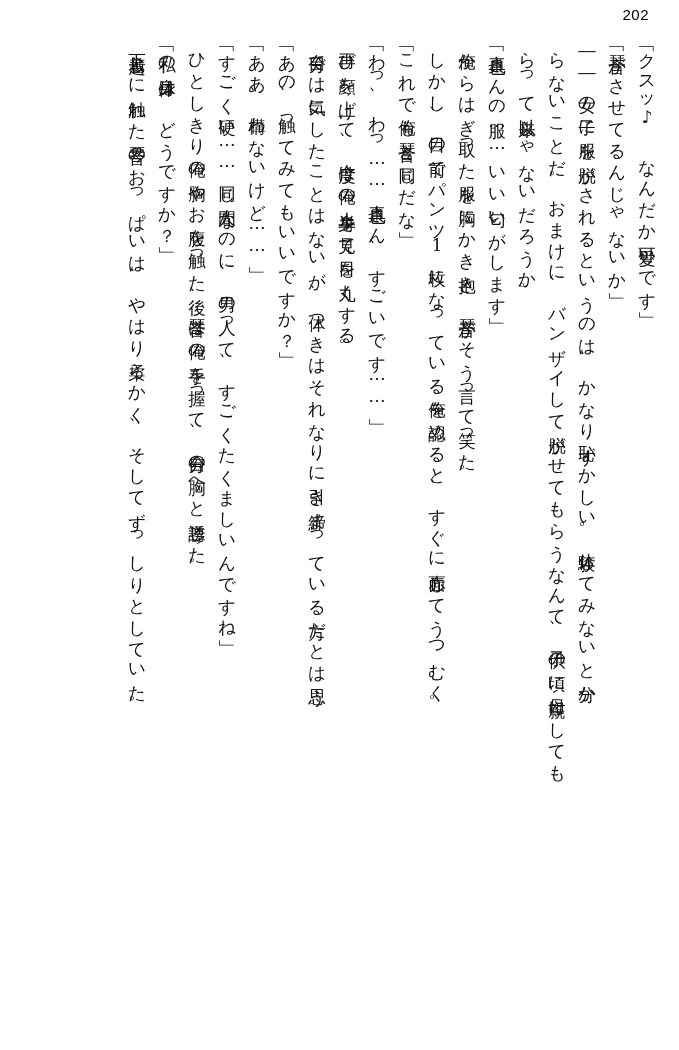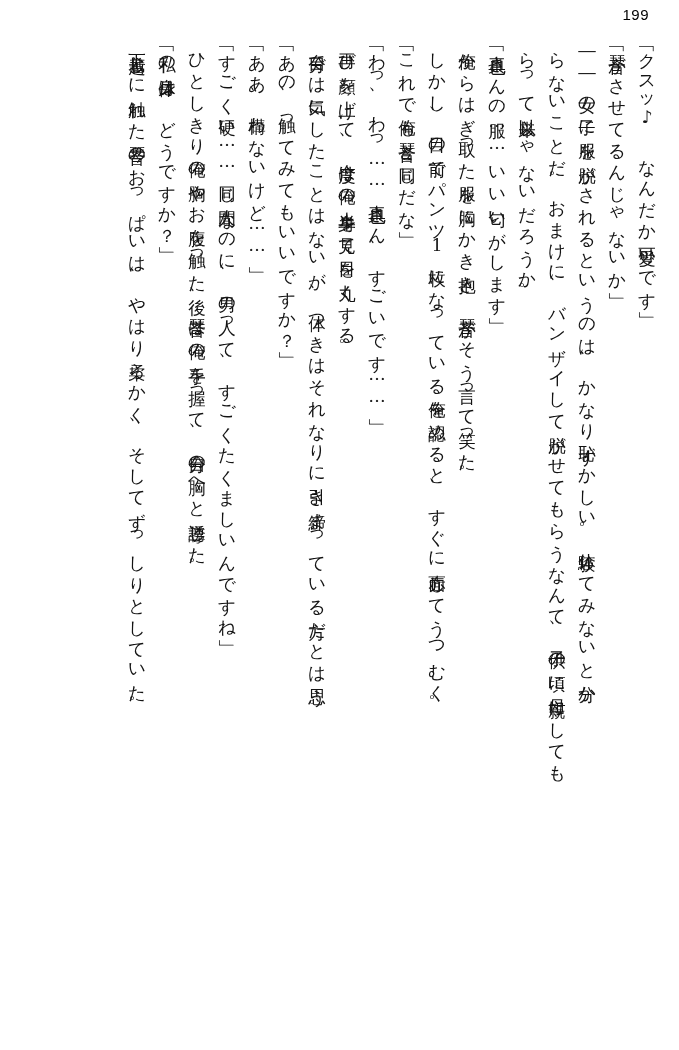--- a/index.html
+++ b/index.html
@@ -59,21 +59,21 @@
     color: #131313;
   }
   .line.dialogue {
     padding-top: 0px;
   }
 </style>
 </head>
 <body>
 
 <div class="page">
-  <div class="page-number">199</div>
+  <div class="page-number">202</div>
 
   <div class="text-body">
     <div class="line dialogue">「クスッ♪　なんだか可愛いです」</div>
     <div class="line dialogue">「琴音がさせてるんじゃないか」</div>
     <div class="line">――女の子に服を脱がされるというのは、かなり恥ずかしい。体験してみないと分か</div>
     <div class="line">らないことだ。おまけに、バンザイして脱がせてもらうなんて、子供の頃に母親にしても</div>
     <div class="line">らって以来じゃないだろうか。</div>
     <div class="line dialogue">「真也さんの服……いい匂いがします」</div>
     <div class="line">俺からはぎ取った服を胸にかき抱き、琴音がそう言って笑った。</div>
     <div class="line">しかし、目の前でパンツ1枚になっている俺を認めると、すぐに赤面してうつむく。</div>

